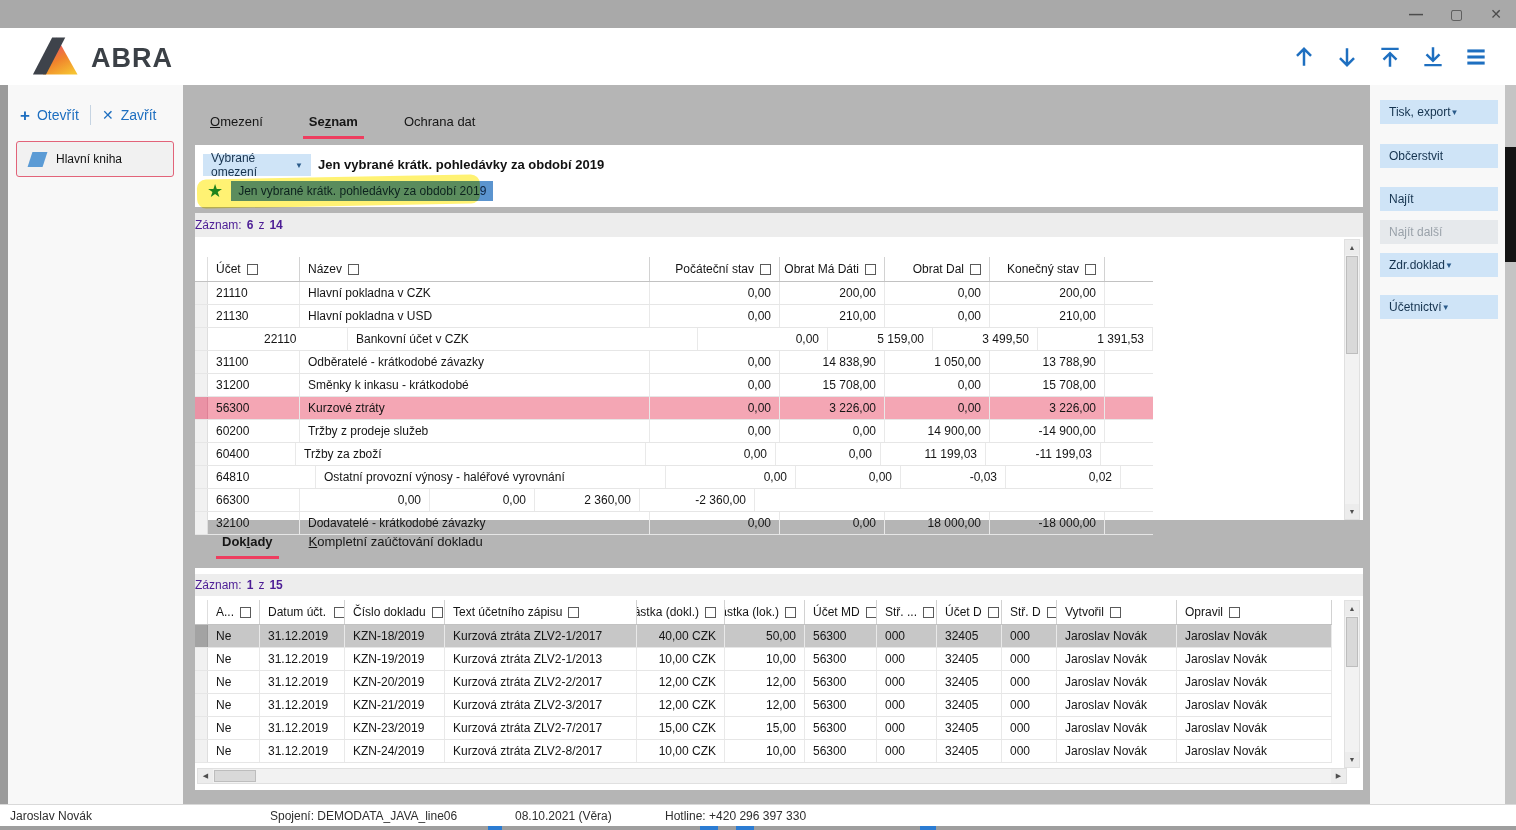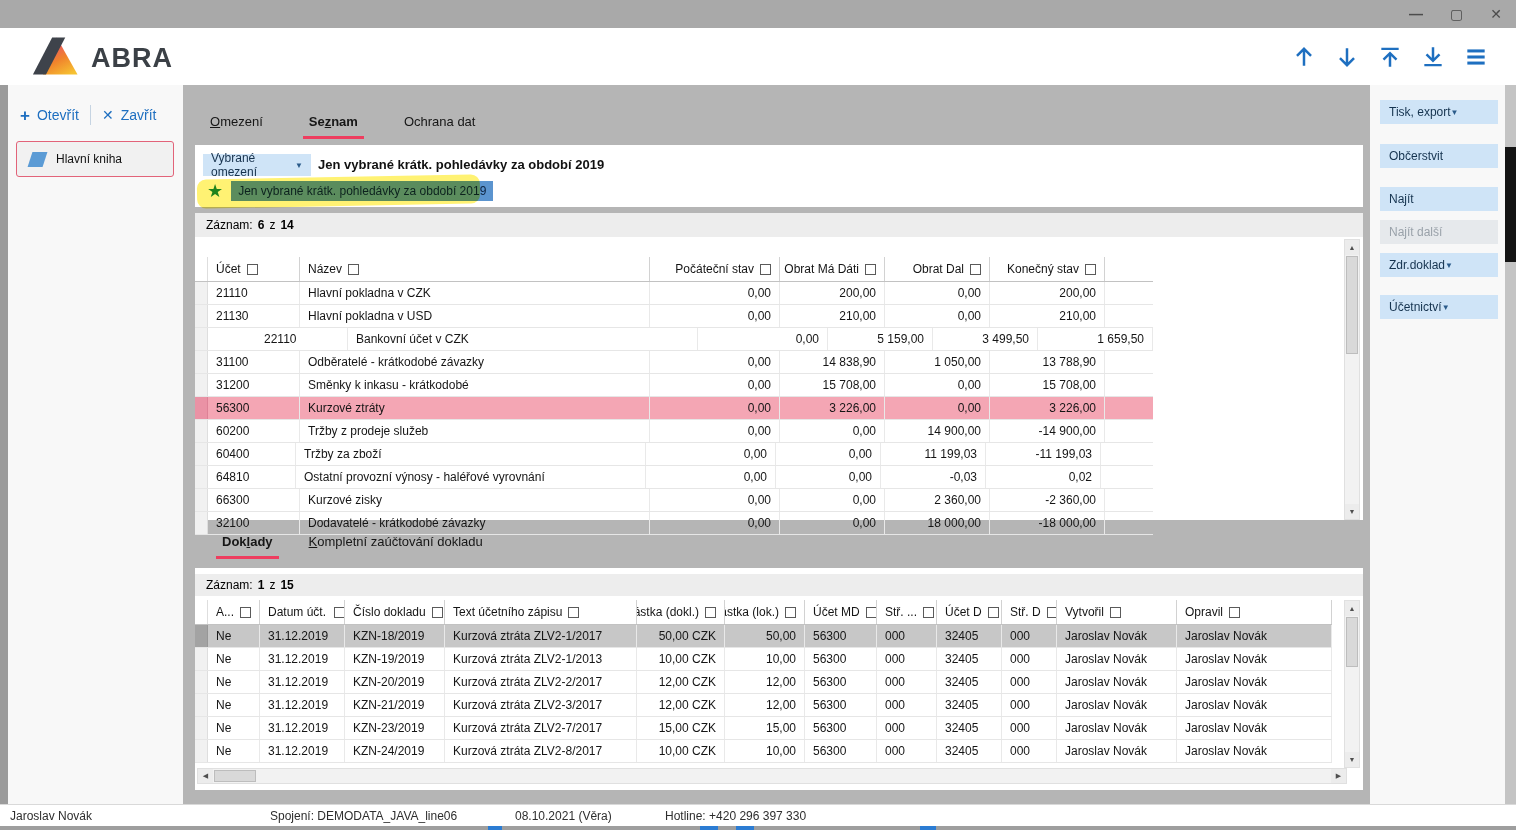--- a/index.html
+++ b/index.html
@@ -57,21 +57,21 @@
   .dd { position:absolute; left:8px; top:9px; width:108px; height:22px; background:var(--btn-blue); display:flex; align-items:center; justify-content:space-between; padding:0 8px; box-sizing:border-box; font-size:12px; color:#17324d; cursor:default; }
   .dd-arrow { font-size:8px; color:#2b5b8a; }
   .filter-title { position:absolute; left:123px; top:12px; font-size:13px; font-weight:bold; color:#111; white-space:nowrap; }
   .filter-sel { position:absolute; left:12px; top:36px; display:flex; align-items:center; gap:8px; }
   .star { color:#1f8a3b; font-size:18px; line-height:1; }
   .sel-label { background:var(--sel-blue); color:#0c2340; font-size:12px; padding:3px 7px; white-space:nowrap; }
   .marker { position:absolute; left:2px; top:32px; width:283px; height:29px; background:var(--marker); opacity:.55; mix-blend-mode:multiply; border-radius:9px; transform:rotate(-1.1deg); pointer-events:none; }
 
   .accounts-panel { top:128px; height:307px; }
   .docs-panel { top:483px; height:222px; }
-  .record-bar { position:absolute; left:0; width:100%; height:24px; background:#ededed; display:flex; align-items:center; padding-left:11px; box-sizing:border-box; font-size:12px; color:#000000; gap:5px; }
+  .record-bar { position:absolute; left:0; width:100%; height:24px; background:#ededed; display:flex; align-items:center; padding-left:0; box-sizing:border-box; font-size:12px; color:#4c1d95; gap:5px; }
   .accounts-panel .record-bar { top:0; }
   .docs-panel .record-bar { top:6px; height:22px; }
   .rec-num { font-weight:bold; }
 
   .tbl { position:absolute; left:0; }
   #accounts-table { top:44px; }
   #docs-table { top:32px; }
   .t-row { display:flex; height:22px; line-height:22px; font-size:12px; color:#151515; }
   .t-row.t-data { border-bottom:1px solid #e6e6e6; }
   .t-head { height:24px; line-height:24px; border-bottom:1px solid #c2c2c2; }
@@ -280,21 +280,21 @@
               <div class="t-cell al-r" style="width: 105px;">0,00</div>
               <div class="t-cell al-r" style="width: 115px;">210,00</div>
             </div>
             <div class="t-row t-data">
               <div class="t-gutter"></div>
               <div class="t-cell" style="width: 92px; margin-left: 48px;">22110</div>
               <div class="t-cell" style="width: 350px;">Bankovní účet v CZK</div>
               <div class="t-cell al-r" style="width: 130px;">0,00</div>
               <div class="t-cell al-r" style="width: 105px;">5 159,00</div>
               <div class="t-cell al-r" style="width: 105px;">3 499,50</div>
-              <div class="t-cell al-r" style="width: 115px;">1 659,50</div>
+              <div class="t-cell al-r" style="width: 115px;">1 391,53</div>
             </div>
             <div class="t-row t-data">
               <div class="t-gutter"></div>
               <div class="t-cell" style="width: 92px;">31100</div>
               <div class="t-cell" style="width: 350px;">Odběratelé - krátkodobé závazky</div>
               <div class="t-cell al-r" style="width: 130px;">0,00</div>
               <div class="t-cell al-r" style="width: 105px;">14 838,90</div>
               <div class="t-cell al-r" style="width: 105px;">1 050,00</div>
               <div class="t-cell al-r" style="width: 115px;">13 788,90</div>
             </div>
@@ -329,31 +329,30 @@
               <div class="t-gutter"></div>
               <div class="t-cell" style="width: 88px;">60400</div>
               <div class="t-cell" style="width: 350px;">Tržby za zboží</div>
               <div class="t-cell al-r" style="width: 130px;">0,00</div>
               <div class="t-cell al-r" style="width: 105px;">0,00</div>
               <div class="t-cell al-r" style="width: 105px;">11 199,03</div>
               <div class="t-cell al-r" style="width: 115px;">-11 199,03</div>
             </div>
             <div class="t-row t-data">
               <div class="t-gutter"></div>
-              <div class="t-cell" style="width: 88px;">64810</div>
+              <div class="t-cell" style="width: 108px;">64810</div>
               <div class="t-cell" style="width: 350px;">Ostatní provozní výnosy - haléřové vyrovnání</div>
               <div class="t-cell al-r" style="width: 130px;">0,00</div>
               <div class="t-cell al-r" style="width: 105px;">0,00</div>
               <div class="t-cell al-r" style="width: 105px;">-0,03</div>
               <div class="t-cell al-r" style="width: 115px;">0,02</div>
             </div>
             <div class="t-row t-data">
               <div class="t-gutter"></div>
               <div class="t-cell" style="width: 92px;">66300</div>
-              <div class="t-cell" style="width: 350px;">Kurzové zisky</div>
               <div class="t-cell al-r" style="width: 130px;">0,00</div>
               <div class="t-cell al-r" style="width: 105px;">0,00</div>
               <div class="t-cell al-r" style="width: 105px;">2 360,00</div>
               <div class="t-cell al-r" style="width: 115px;">-2 360,00</div>
             </div>
             <div class="t-row t-data">
               <div class="t-gutter"></div>
               <div class="t-cell" style="width: 92px;">32100</div>
               <div class="t-cell" style="width: 350px;">Dodavatelé - krátkodobé závazky</div>
               <div class="t-cell al-r" style="width: 130px;">0,00</div>
@@ -432,21 +431,21 @@
                 <span>Opravil</span>
                 <span class="hdr-sq"></span>
               </div>
             </div>
             <div class="t-row t-data row-sel">
               <div class="t-gutter"></div>
               <div class="t-cell" style="width: 52px;">Ne</div>
               <div class="t-cell" style="width: 85px;">31.12.2019</div>
               <div class="t-cell" style="width: 100px;">KZN-18/2019</div>
               <div class="t-cell" style="width: 192px;">Kurzová ztráta ZLV2-1/2017</div>
-              <div class="t-cell al-r" style="width: 88px;">50,00 CZK</div>
+              <div class="t-cell al-r" style="width: 88px;">40,00 CZK</div>
               <div class="t-cell al-r" style="width: 80px;">50,00</div>
               <div class="t-cell" style="width: 72px;">56300</div>
               <div class="t-cell" style="width: 60px;">000</div>
               <div class="t-cell" style="width: 65px;">32405</div>
               <div class="t-cell" style="width: 55px;">000</div>
               <div class="t-cell" style="width: 120px;">Jaroslav Novák</div>
               <div class="t-cell" style="width: 155px;">Jaroslav Novák</div>
             </div>
             <div class="t-row t-data">
               <div class="t-gutter"></div>

